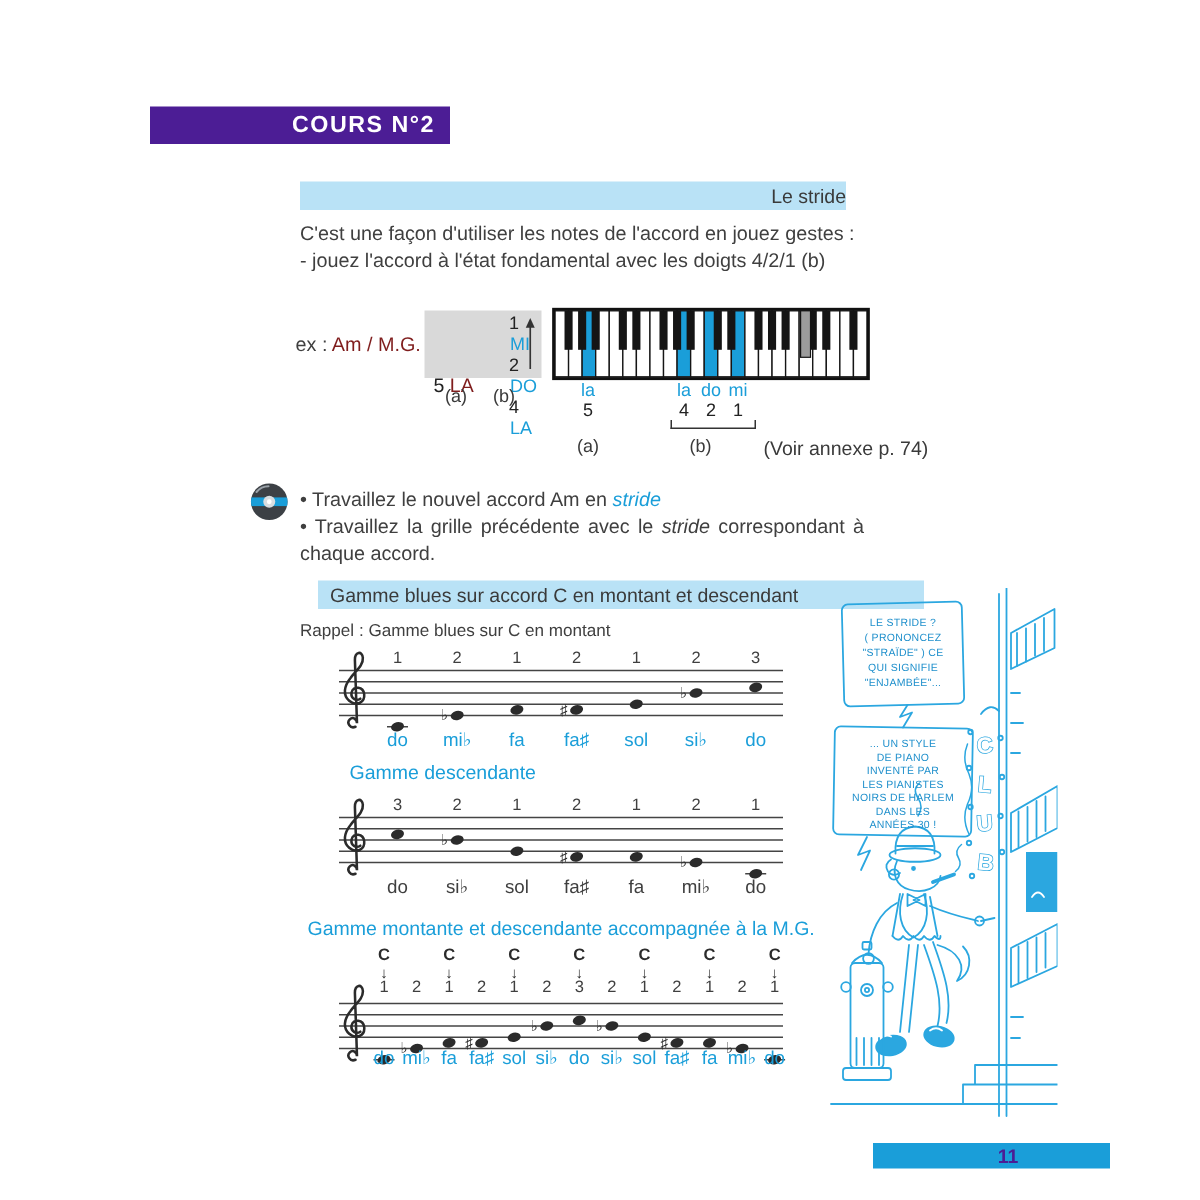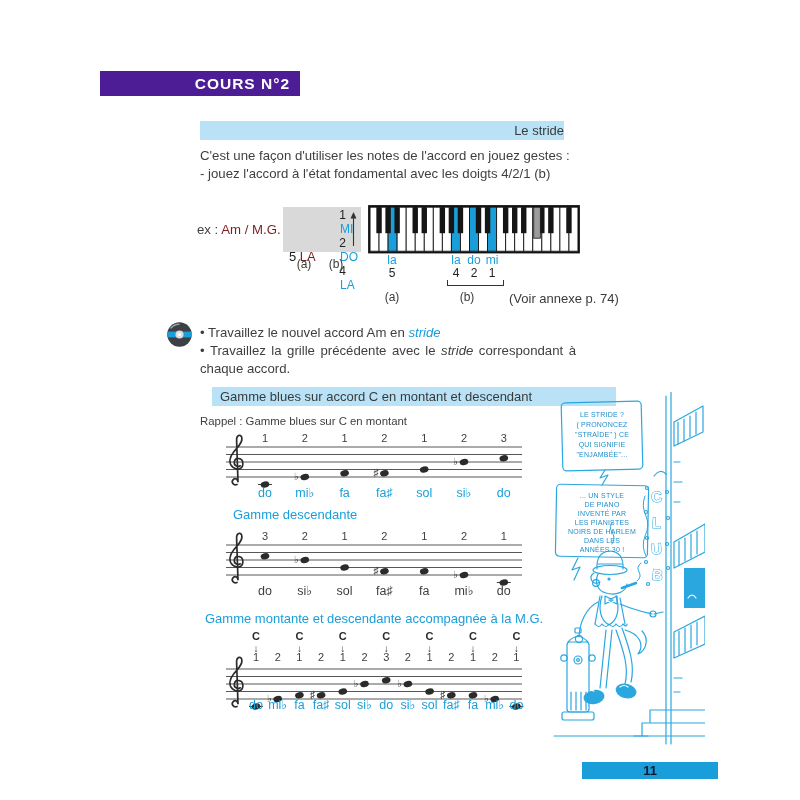--- a/index.html
+++ b/index.html
@@ -44,22 +44,22 @@
   .em-blue{font-style:italic;color:#1a9ed9;}
   .em-dark{font-style:italic;}
   
   #rappel{left:200px;top:415px;font-size:11.4px;}
   .gamme-h{font-size:13px;color:#1a9ed9;}
   #gamme2-h{left:205px;top:507px;margin-left:28px;}
   #gamme3-h{left:205px;top:611px;}
   
   #staff0{left:224px;top:428px;} #staff1{left:224px;top:526px;} #staff2{left:224px;top:628px;}
   
-  #footer-bar{left:582px;top:762px;width:136px;height:17px;background:#1a9ed9;color:#0f172a;
-              font-weight:bold;font-size:13px;text-align:center;line-height:17px;}
+  #footer-bar{left:582px;top:762px;width:136px;height:17px;background:#1a9ed9;color:#4c1d95;
+              font-weight:bold;font-size:13px;text-align:center;line-height:17px;padding-left:22px;}
   
   #art{left:550px;top:392px;}
   .art-txt{font-size:7px;fill:#2090cc;letter-spacing:.2px;}
   .club-l{font-size:15px;font-weight:bold;fill:#ffffff;stroke:#2ba7e0;stroke-width:1;paint-order:stroke;}
 </style>
 </head>
 <body>
 
 <div id="page">
 

